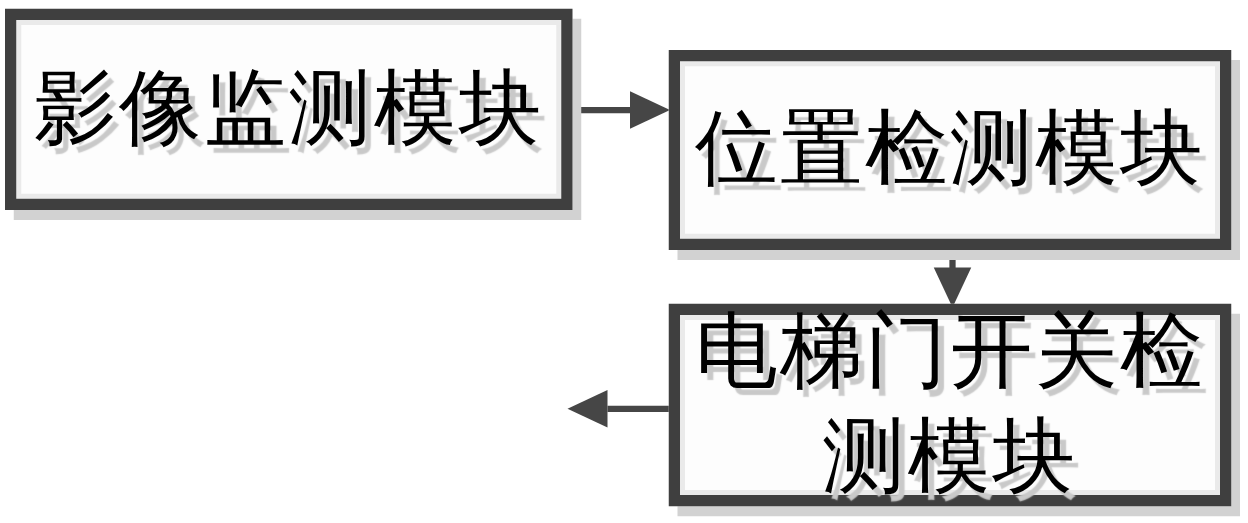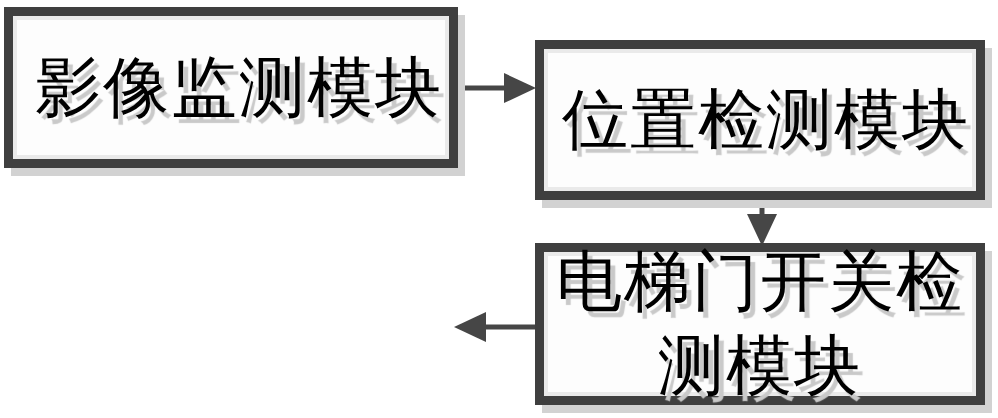--- a/index.html
+++ b/index.html
@@ -29,21 +29,21 @@
   .arrows line{stroke:var(--arrow-color);stroke-width:5;}
   .arrows polygon{fill:var(--arrow-color);}
   .module{
     position:absolute;
     box-sizing:border-box;
     border:9px solid var(--border-color);
     background:var(--box-bg);
     box-shadow:7px 8px 0 #d2d2d2, inset 0 0 0 4px #eaeaea;
     display:flex;
     align-items:center;
-    justify-content:flex-end;
+    justify-content:center;
     text-align:center;
   }
   .module .label{
     font-size:66px;
     letter-spacing:2px;
     line-height:1.27;
     color:var(--text-color);
     text-shadow:5px 6px 1px var(--text-shadow);
     padding:0 6px;
   }

